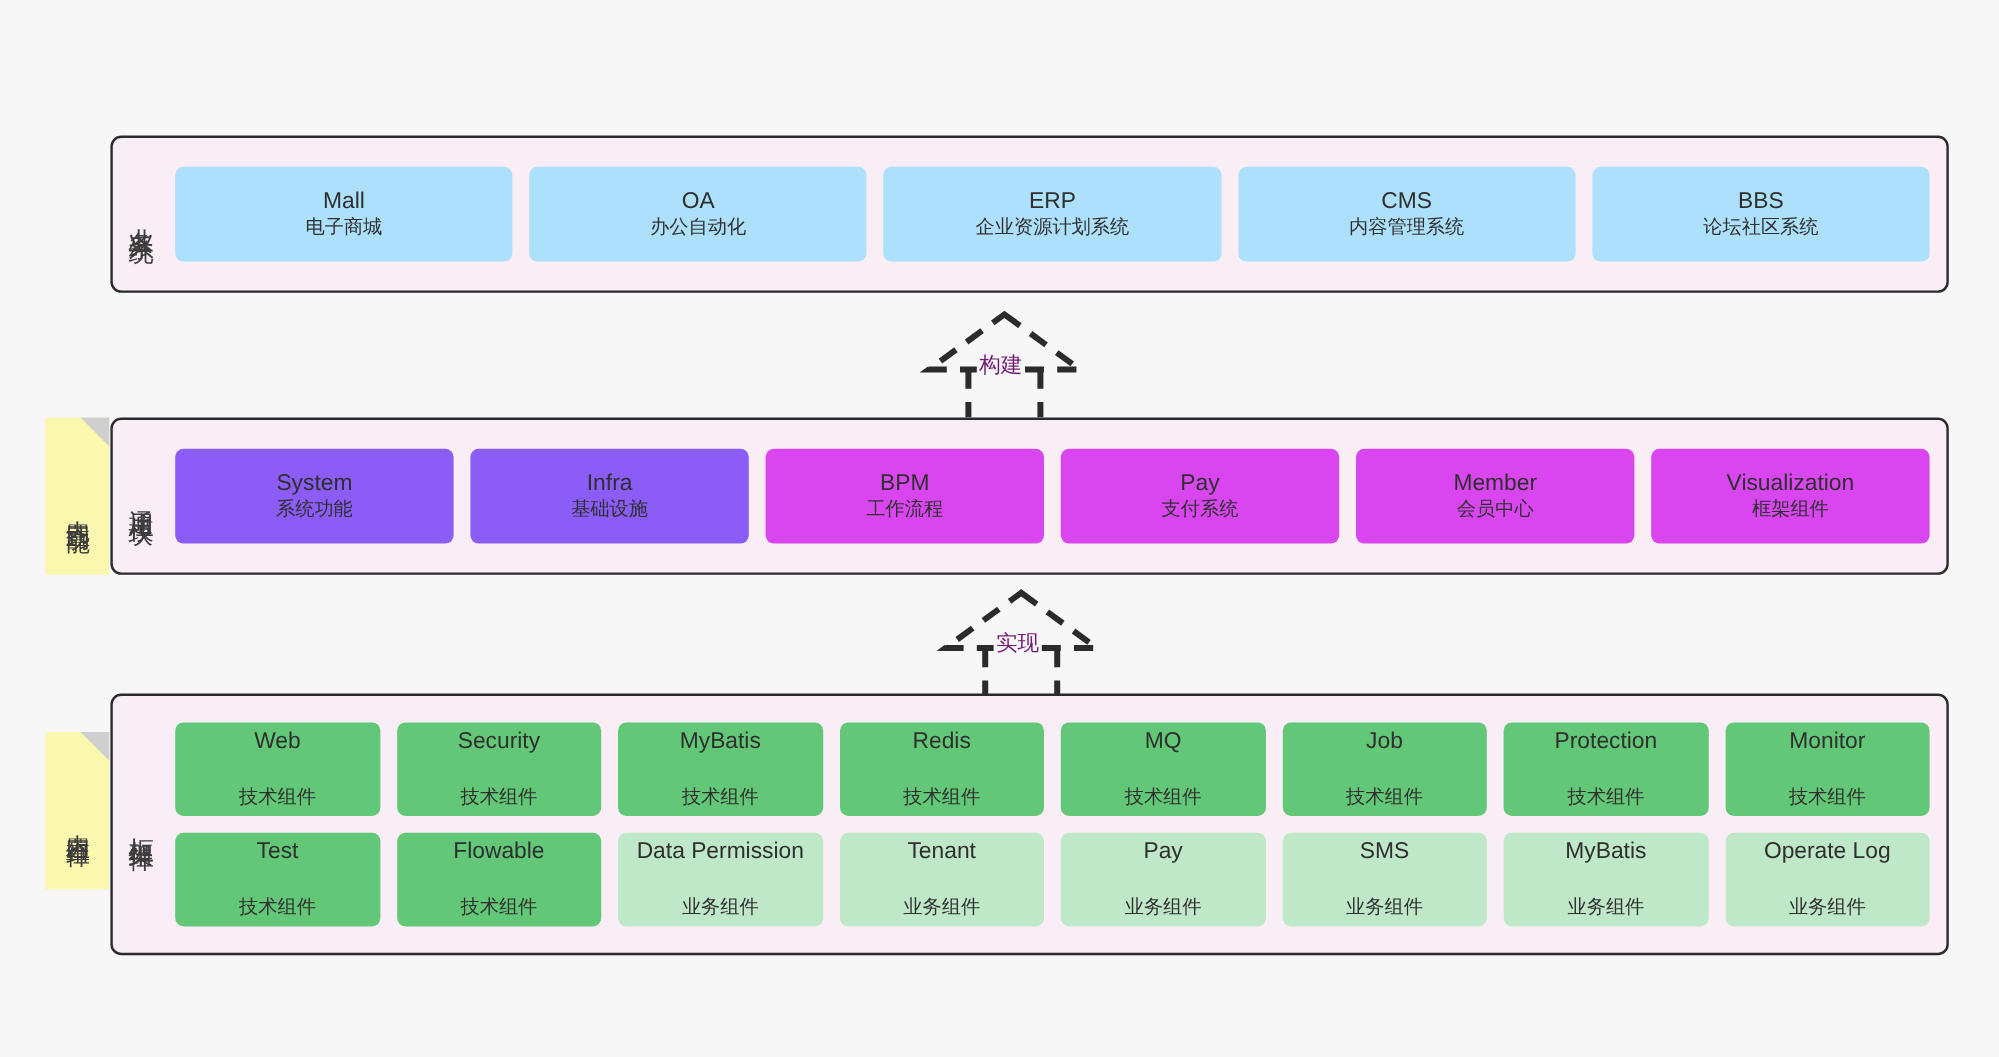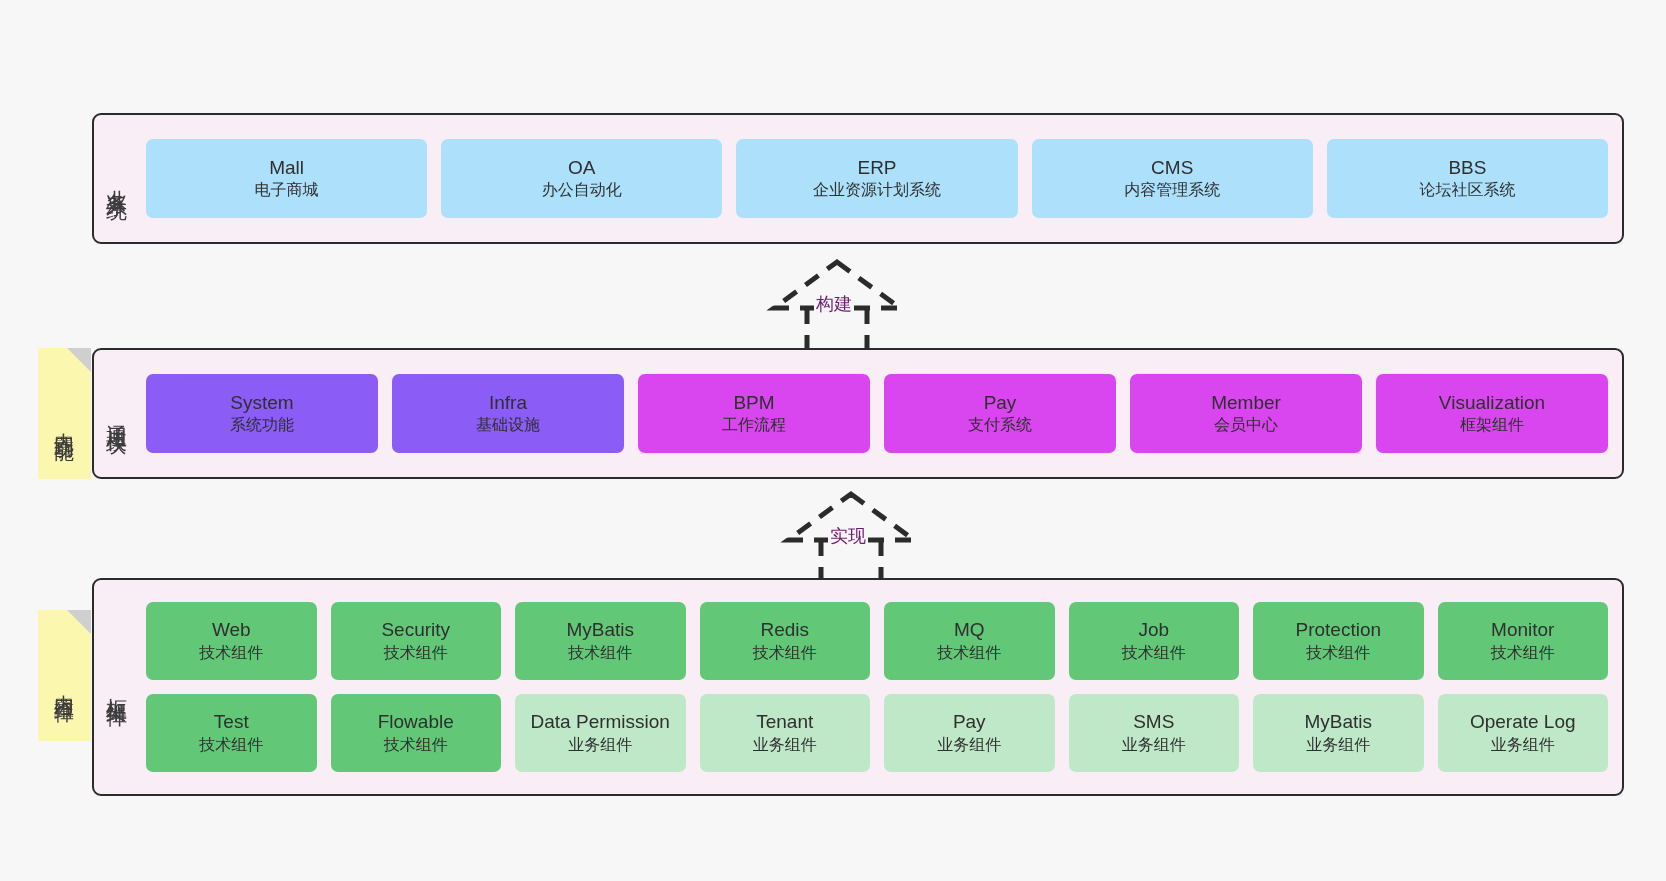--- a/index.html
+++ b/index.html
@@ -70,21 +70,21 @@
   .c-green       { background: #62c878; }
   .c-greenlight  { background: #bfe8c8; }
 
   
   #panel-business  { left: 92px;  top: 113px; width: 1532px; height: 131px; }
   #panel-modules   { left: 92px;  top: 348px; width: 1532px; height: 131px; }
   #panel-framework { left: 92px;  top: 578px; width: 1532px; height: 218px; }
 
   #panel-business  .card,
   #panel-modules   .card { height: 79px; }
-  #panel-framework .card { height: 78px; }
+  #panel-framework .card { height: 78px; justify-content: space-between; }
 
   
   .sticky {
     position: absolute;
     width: 53px;
     background: #fbf7ae;
     display: flex;
     align-items: center;
     justify-content: center;
     font-size: 20px;

